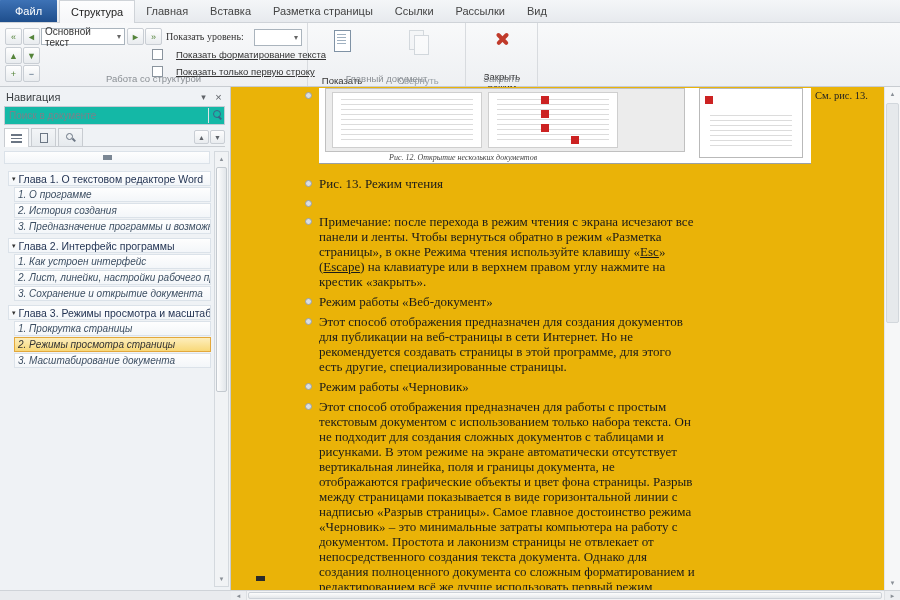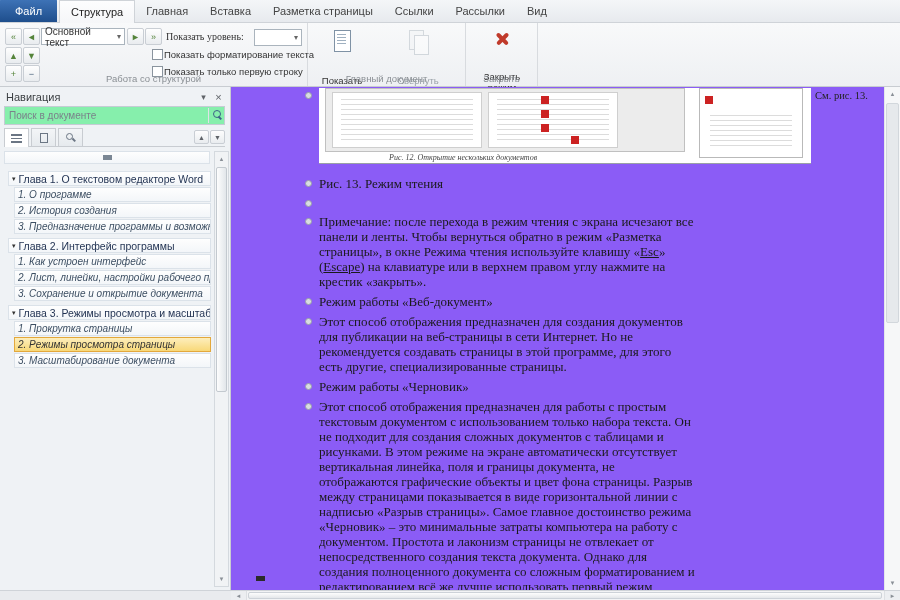--- a/index.html
+++ b/index.html
@@ -28,21 +28,21 @@
   .rgroup-label { position:absolute; bottom:2px; left:0; right:0; text-align:center;
     font-size:9.5px; color:#8a8f94; white-space:nowrap; }
   .sbtn { position:absolute; width:17px; height:17px; border:1px solid #c9ced4; border-radius:2px;
     background:linear-gradient(#fefefe,#e9ecef); display:flex; align-items:center; justify-content:center;
     font-size:9px; color:#55843a; padding:0; cursor:default; }
   .sbtn.blue { color:#3f5a75; }
   .dd { position:absolute; height:17px; background:#fff; border:1px solid #aab4bd;
     display:flex; align-items:center; font-size:10px; color:#333; padding:0 3px; }
   .dd .chev { margin-left:auto; font-size:8px; color:#666; }
   .rlabel { position:absolute; font-size:10px; color:#333; white-space:nowrap; }
-  .rchk { position:absolute; display:flex; align-items:center; gap:1px; white-space:nowrap; }
+  .rchk { position:absolute; display:flex; align-items:center; gap:13px; white-space:nowrap;text-decoration:underline; }
   .cbox { width:11px; height:11px; background:#fff; border:1px solid #8a949e; flex:none; }
   .clabel { font-size:9.5px; color:#333; }
   .bigbtn { position:absolute; top:3px; height:54px; background:none; border:1px solid transparent;
     border-radius:2px; display:flex; flex-direction:column; align-items:center; padding-top:2px;
     font-family:inherit; font-size:9.5px; line-height:11px; color:#333; text-align:center; cursor:default;gap:20px; }
   .bigbtn.disabled { color:#9aa1a8; }
   .bigbtn .bl { margin-top:2px; }
   .ic { width:22px; height:24px; position:relative; flex:none; }
   .doc-ic::before { content:""; position:absolute; left:3px; top:1px; width:15px; height:20px;
     background:#fff; border:1px solid #7f92a5; box-shadow:inset 0 0 0 1px #fff; }
@@ -59,21 +59,21 @@
   .x-ic .xb2 { transform:rotate(-45deg); }
 
   
   .navpane { position:absolute; top:87px; left:0; width:231px; bottom:10px;
     background:#eff2f5; border-right:1px solid #c8ccd1; }
   .nav-header { position:absolute; top:2px; left:6px; right:4px; height:15px;
     display:flex; align-items:center; font-size:11px; color:#3c4043; }
   .nav-header .sp { flex:1; }
   .nhbtn { width:15px; height:14px; display:flex; align-items:center; justify-content:center;
     font-size:9px; color:#5f6368; cursor:default; }
-  .nav-search { position:absolute; top:19px; left:4px; right:5px; height:19px; background:#86efac;
+  .nav-search { position:absolute; top:19px; left:4px; right:5px; height:19px; background:#14b8a6;
     border:1px solid #c5ccd4; display:flex; align-items:center; }
   .nav-search input { flex:1; border:none; outline:none; font-family:inherit; font-size:10px;
     color:#333; padding:0 4px; background:transparent; min-width:0; }
   .nav-search input::placeholder { color:#7a828a; }
   .mag { width:16px; height:15px; position:relative; border-left:1px solid #dfe3e7; flex:none; }
   .mag::before { content:""; position:absolute; left:4px; top:2px; width:6px; height:6px;
     border:1.5px solid #3e6287; border-radius:50%; }
   .mag::after { content:""; position:absolute; left:9px; top:9px; width:4px; height:1.5px;
     background:#3e6287; transform:rotate(45deg); }
   .nav-tabs { position:absolute; top:41px; left:4px; right:5px; height:19px;
@@ -106,21 +106,21 @@
   .tri { font-size:7px; color:#333; margin-right:3px; font-style:normal; }
   .nav-scroll { position:absolute; top:64px; bottom:3px; right:1px; width:15px;
     background:#f1f3f5; border:1px solid #d4d9de; }
   .sarrow { position:absolute; left:0; right:0; height:14px; display:flex; align-items:center;
     justify-content:center; font-size:6px; color:#8a9097; }
   .sarrow.up { top:0; } .sarrow.down { bottom:0; }
   .sthumb { position:absolute; left:1px; right:1px; top:15px; height:225px;
     background:linear-gradient(90deg,#fdfdfd,#e2e6ea); border:1px solid #c3c9cf; border-radius:2px; }
 
   
-  .docarea { position:absolute; top:87px; left:231px; right:0; bottom:10px; background:#8b5cf6; overflow:hidden; }
+  .docarea { position:absolute; top:87px; left:231px; right:0; bottom:10px; background:#eab308; overflow:hidden; }
   .oflow { position:absolute; left:0; top:1px; width:652px; }
   .orow { display:flex; align-items:flex-start; margin:0 0 5px 66px; min-height:13px; }
   .omark { width:22px; flex:none; display:flex; align-items:center; justify-content:center; padding-top:4px; }
   .obullet { width:7px; height:7px; border:1px solid #98a0a8; background:#d9dde1; border-radius:50%; }
   .otext { max-width:378px; font-family:"Liberation Serif",serif; font-size:13px; line-height:15px; color:#1a1a1a; }
   .u { text-decoration:underline; }
   .sidenote { position:absolute; left:584px; top:3px; font-family:"Liberation Serif",serif;
     font-size:10.5px; color:#222; }
   .figrow { margin-bottom:12px; }
   .figure { position:relative; width:492px; height:76px; background:#fff; border-bottom:1px solid #9aa0a6; }

